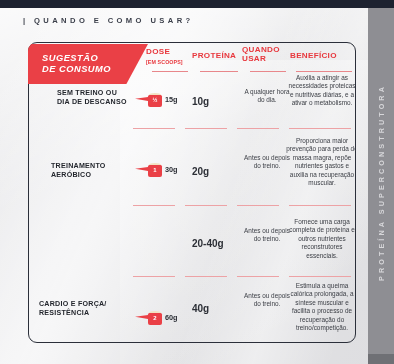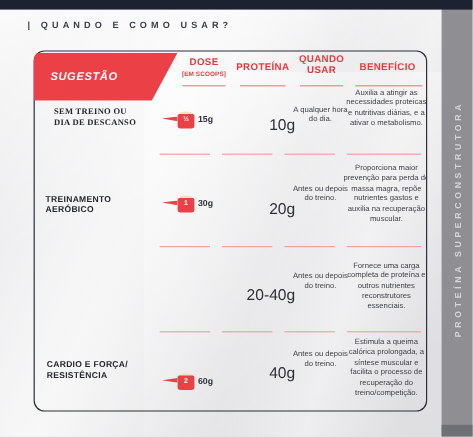--- a/index.html
+++ b/index.html
@@ -137,21 +137,21 @@
     font-weight: 700;
     font-style: italic;
     letter-spacing: 0.5px;
     line-height: 10.6px;
     text-transform: uppercase;
   }
 
   
   .col-head {
     position: absolute;
-    text-align: center;
+    text-align: left;
     color: #e8373d;
     font-weight: 700;
     text-transform: uppercase;
     line-height: 8.5px;
   }
   .col-head .ch-main {
     display: block;
     font-size: 8.1px;
     letter-spacing: 0.3px;
   }
@@ -182,24 +182,24 @@
   }
   .cell-label {
     font-size: 7.1px;
     font-weight: 700;
     line-height: 9.2px;
     letter-spacing: 0.25px;
     text-transform: uppercase;
     color: #24272e;
   }
   .cell-num {
-    font-size: 13px;
-    font-weight: 400;
+    font-size: 10px;
+    font-weight: 700;
     color: #2c2f36;
-    text-align: right;
+    text-align: left;
   }
   .cell-when {
     font-size: 6.4px;
     line-height: 8.4px;
     text-align: center;
     color: #3a3d44;
   }
   .cell-benefit {
     font-size: 6.4px;
     line-height: 8.4px;
@@ -271,20 +271,21 @@
   <div class="topbar"></div>
 
   <div class="kicker">| QUANDO E COMO USAR?</div>
 
   <div class="card"></div>
 
   <div class="card-inner">
 
     <div class="banner">
       <span class="banner-line">SUGESTÃO</span>
+      <span class="banner-line">DE CONSUMO</span>
     </div>
 
     <div class="col-head" style="left:118px; top:6px; width:48px;">
       <span class="ch-main">DOSE</span>
       <span class="ch-sub">[em scoops]</span>
     </div>
     <div class="col-rule" style="left:124px; top:29px; width:36px;"></div>
 
     <div class="col-head" style="left:164px; top:10px; width:54px;">
       <span class="ch-main">PROTEÍNA</span>
@@ -295,41 +296,41 @@
       <span class="ch-main">QUANDO</span>
       <span class="ch-main">USAR</span>
     </div>
     <div class="col-rule" style="left:222px; top:29px; width:36px;"></div>
 
     <div class="col-head" style="left:262px; top:10px; width:66px;">
       <span class="ch-main">BENEFÍCIO</span>
     </div>
     <div class="col-rule" style="left:268px; top:29px; width:56px;"></div>
 
-    <div class="cell cell-label" style="left:17px; top:47px; width:70px;font-family:Liberation Serif, serif;">SEM TREINO OU DIA DE DESCANSO</div>
+    <div class="cell cell-label" style="left:29px; top:47px; width:70px;">SEM TREINO OU DIA DE DESCANSO</div>
     <div class="scoop-wrap" style="left:117px; top:50px;">
       <span class="scoop">
         <span class="handle"></span>
         <span class="powder"></span>
         <span class="cup">
             <span class="amt">½</span>
           </span>
       </span>
       <span class="scoop-grams">15g</span>
     </div>
     <div class="cell cell-num" style="left:164px; top:54px; width:54px;">10g</div>
     <div class="cell cell-when" style="left:216px; top:46px; width:46px;">A qualquer hora do dia.</div>
     <div class="cell cell-benefit" style="left:258px; top:32px; width:72px;">Auxilia a atingir as necessidades proteicas e nutritivas diárias, e a ativar o metabolismo.</div>
 
     <div class="row-sep" style="left:105px; top:86px; width:42px;"></div>
     <div class="row-sep" style="left:157px; top:86px; width:42px;"></div>
     <div class="row-sep" style="left:209px; top:86px; width:42px;"></div>
     <div class="row-sep" style="left:261px; top:86px; width:62px;"></div>
 
-    <div class="cell cell-label" style="left:10px; top:120px; width:72px;">TREINAMENTO AERÓBICO</div>
+    <div class="cell cell-label" style="left:23px; top:120px; width:72px;">TREINAMENTO AERÓBICO</div>
     <div class="scoop-wrap" style="left:117px; top:120px;">
       <span class="scoop">
         <span class="handle"></span>
         <span class="powder"></span>
         <span class="cup">
             <span class="amt">1</span>
           </span>
       </span>
       <span class="scoop-grams">30g</span>
     </div>

